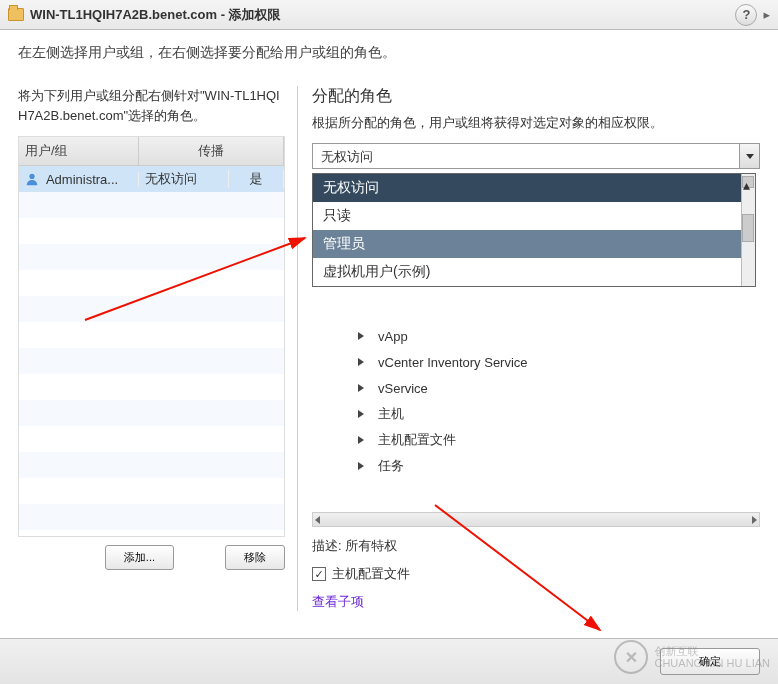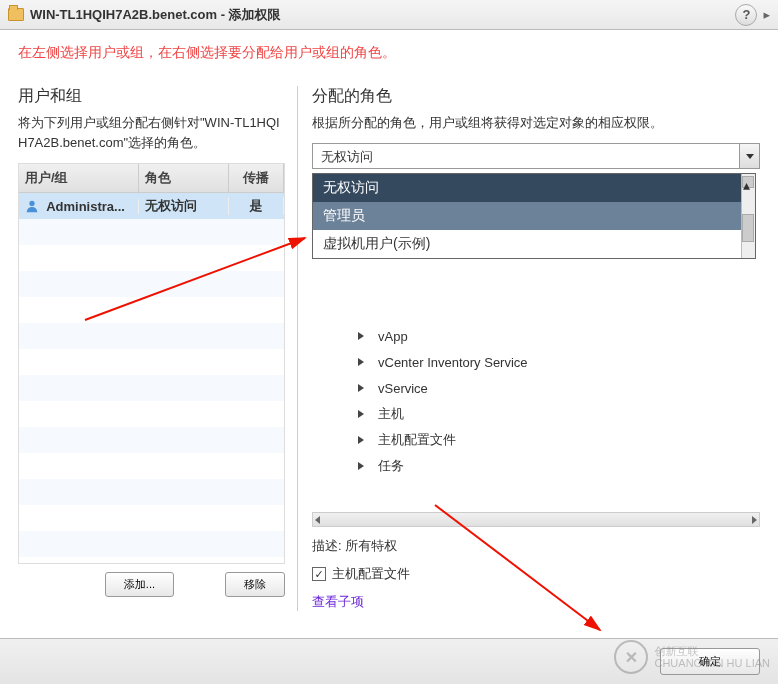--- a/index.html
+++ b/index.html
@@ -6,30 +6,30 @@
 body { width: 778px; height: 684px; background: #fff; overflow: hidden; position: relative; font-size: 13px; color: #333; }
 
 .titlebar { height: 30px; background: linear-gradient(#f5f5f5,#e8e8e8); border-bottom: 1px solid #bbb; display: flex; align-items: center; padding: 0 8px; }
 .titlebar .folder-icon { width: 16px; height: 13px; background: #f0c060; border: 1px solid #c8932a; border-radius: 1px; position: relative; margin-right: 6px; }
 .titlebar .folder-icon::before { content: ""; position: absolute; top: -4px; left: 0; width: 7px; height: 4px; background: #f0c060; border: 1px solid #c8932a; border-bottom: none; }
 .titlebar .title-text { font-weight: bold; color: #333; text-align: center; }
 .titlebar .spacer { flex: 1; }
 .help-btn { width: 22px; height: 22px; border-radius: 11px; background: linear-gradient(#fafafa,#ddd); border: 1px solid #aaa; display: flex; align-items: center; justify-content: center; margin-right: 4px; font-weight: bold; color: #555; }
 .titlebar .caret { color: #666; margin-left: 2px; }
 
-.instruction { padding: 14px 18px 24px 18px; color: #ef4444; font-size: 14px; }
+.instruction { padding: 14px 18px 24px 18px; color: #404040; font-size: 14px; }
 
 .panels { display: flex; padding: 0 18px; }
 .panel-left { width: 280px; border-right: 1px solid #ccc; padding-right: 12px; }
 .panel-right { flex: 1; padding-left: 14px; position: relative; }
 
 .panel-title { font-size: 16px; color: #333; margin-bottom: 6px; }
 .panel-desc { font-size: 13px; color: #333; line-height: 1.55; margin-bottom: 10px; word-break: break-all; }
 
-.grid { border: 1px solid #ddd; font-size: 13px; font-weight: bold; }
+.grid { border: 1px solid #ddd; font-size: 13px; }
 .grid .hdr { display: flex; background: linear-gradient(#f0f0f0,#e0e0e0); border-bottom: 1px solid #ccc; }
 .grid .hdr > div { padding: 5px 6px; border-right: 1px solid #ccc; color: #444; }
 .grid .row { display: flex; height: 26px; align-items: center; }
 .grid .row:nth-child(even){ background:#f6fafe; }
 .grid .row.sel { background: #cfe5f7; }
 .grid .row > div { padding: 0 6px; border-right: 1px solid #eee; overflow: hidden; white-space: nowrap; text-overflow: ellipsis; }
 .col-u { width: 120px; }
 .col-r { width: 90px; }
 .col-p { flex: 1; text-align: center; }
 .user-icon { width: 14px; height: 14px; display: inline-block; vertical-align: -2px; margin-right: 4px; }
@@ -81,26 +81,24 @@
   <span class="spacer"></span>
   <span class="help-btn">?</span>
   <span class="caret">▸</span>
 </div>
 
 <div class="instruction">在左侧选择用户或组，在右侧选择要分配给用户或组的角色。</div>
 
 <div class="panels">
 
   <div class="panel-left">
-    <div class="panel-title">用户和组</div>
     <div class="panel-desc">将为下列用户或组分配右侧针对"WIN-TL1HQIH7A2B.benet.com"选择的角色。</div>
     <div class="grid">
       <div class="hdr">
         <div class="col-u">用户/组</div>
-        <div class="col-r">角色</div>
         <div class="col-p">传播</div>
       </div>
       <div class="body">
         <div class="row sel">
           <div class="col-u">
             <svg class="user-icon" viewBox="0 0 16 16">
                 <circle cx="8" cy="5" r="3" fill="#4a90d9"></circle>
                 <path d="M2 15c0-4 3-6 6-6s6 2 6 6z" fill="#4a90d9"></path>
               </svg>
             <span>Administra...</span>
@@ -192,20 +190,21 @@
 
     <div class="combo">
       <div class="combo-text">无权访问</div>
       <div class="combo-btn">
           <div class="triangle-down"></div>
         </div>
     </div>
 
     <div class="dropdown">
       <div class="dd-item dark">无权访问</div>
+      <div class="dd-item">只读</div>
       <div class="dd-item hilite">管理员</div>
       <div class="dd-item">虚拟机用户(示例)</div>
       <div class="scroll-track">
         <div class="scroll-thumb" style="top:2px;height:12px;">▴</div>
         <div class="scroll-thumb" style="top:40px;height:28px;"></div>
       </div>
     </div>
     <div class="red-rect" style="left:14px; top:139px; width:210px; height:28px;"></div>
 
     <div class="tree">

